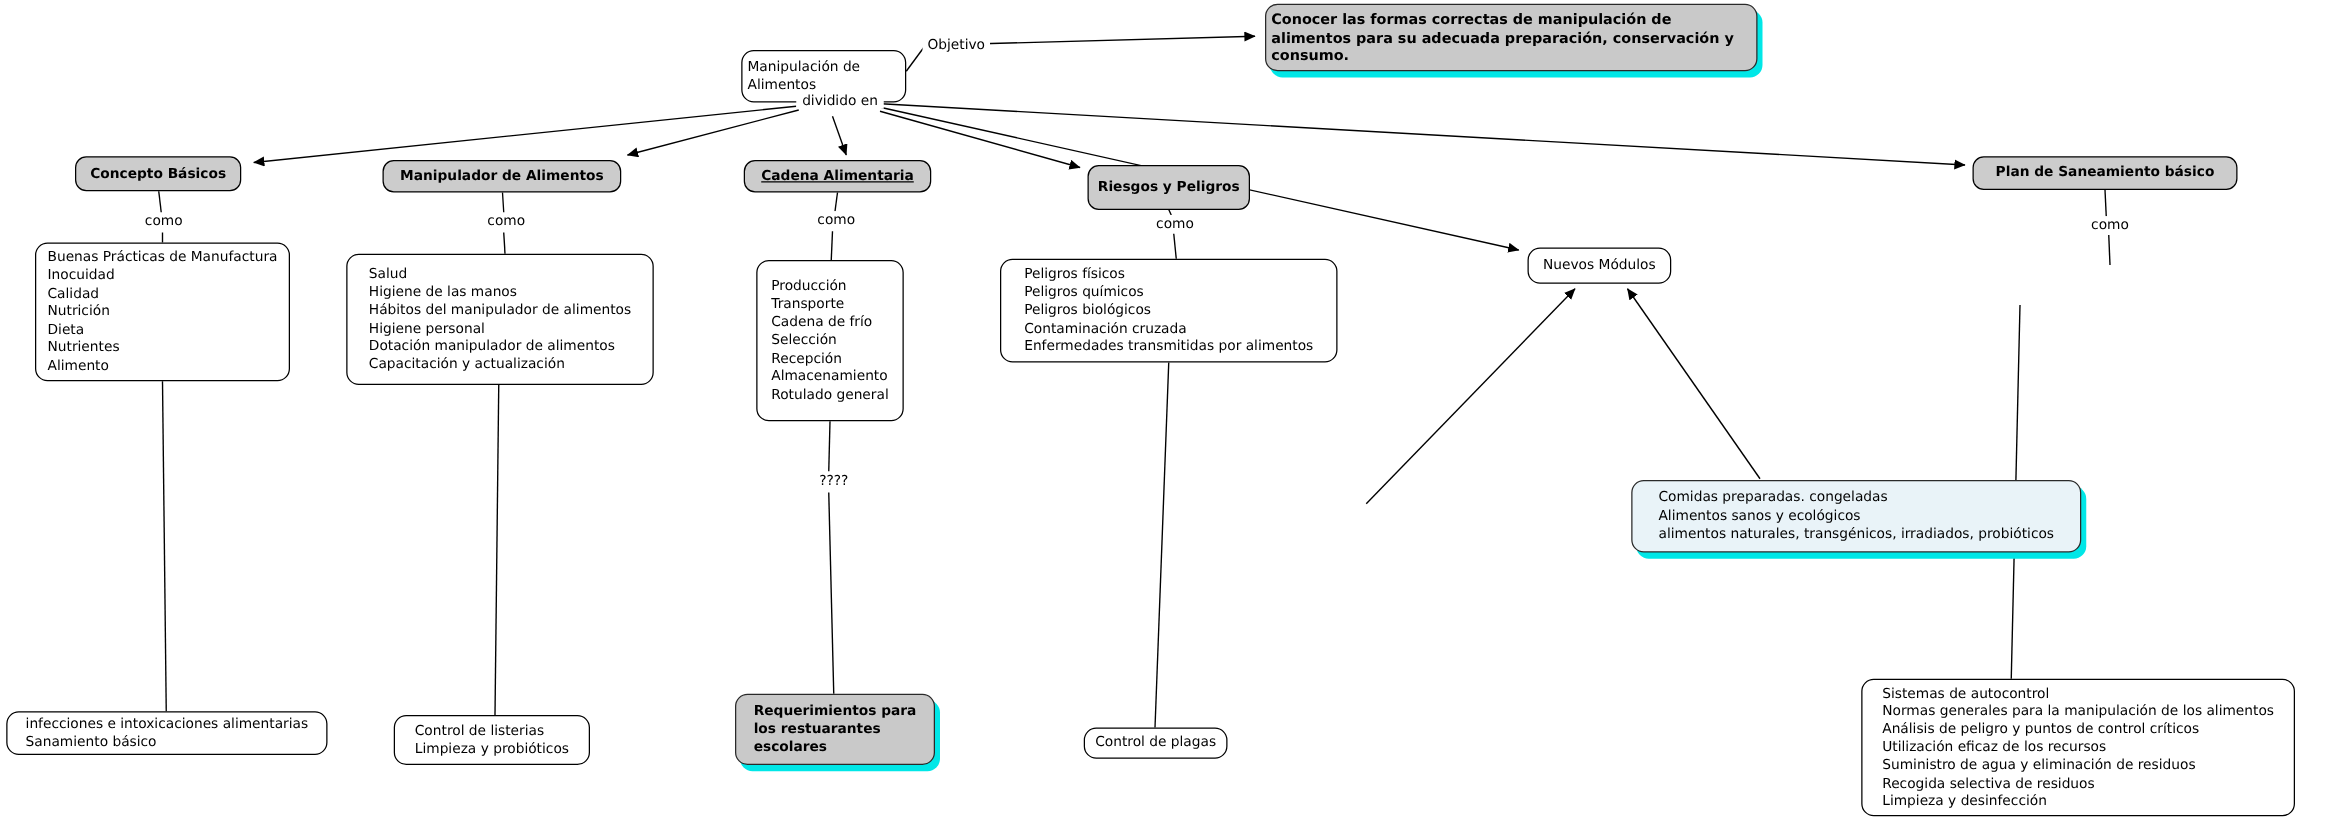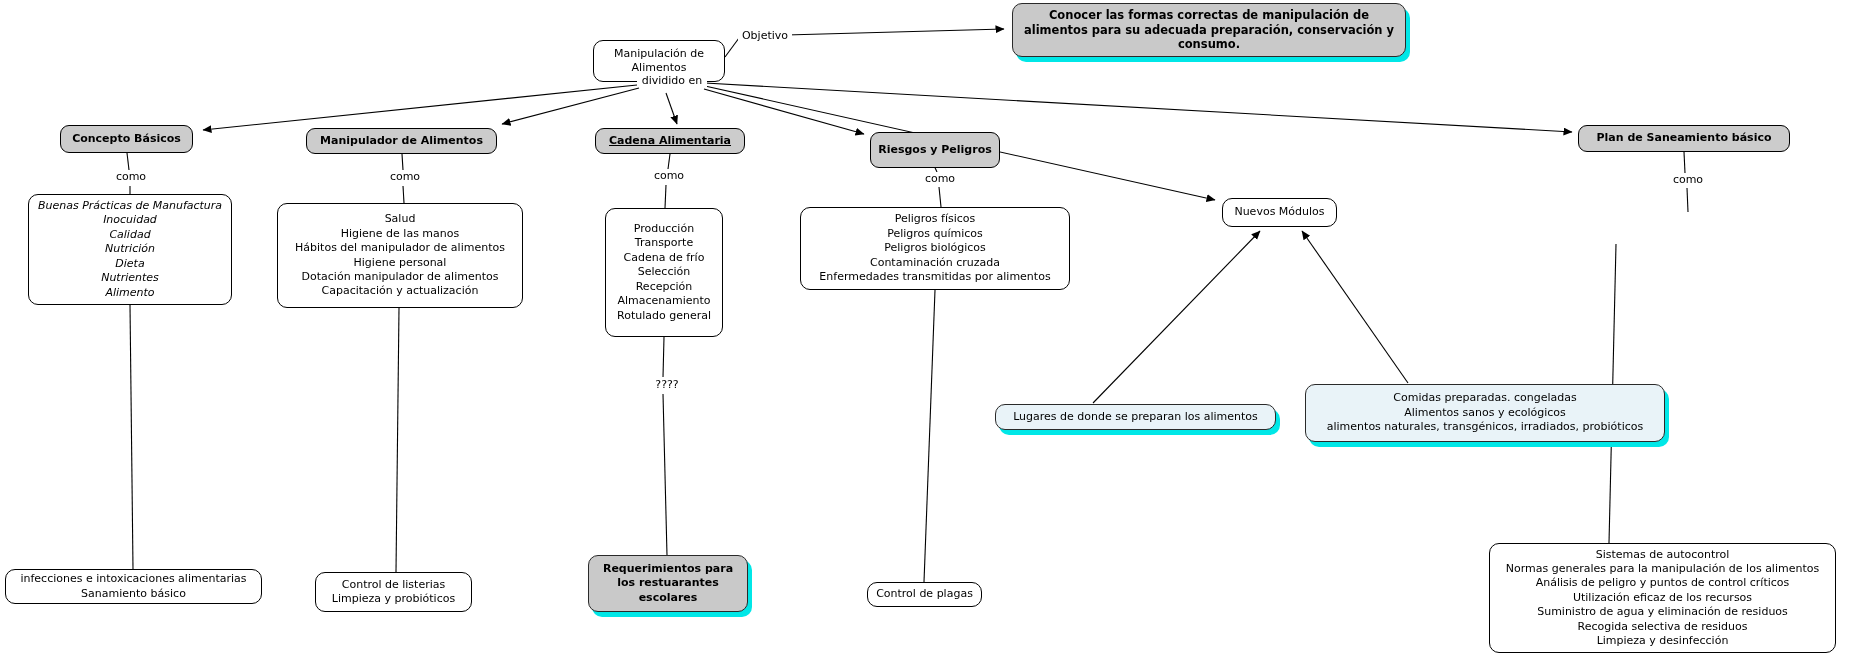--- a/index.html
+++ b/index.html
@@ -4,36 +4,36 @@
 <style>
   html,body{margin:0;padding:0;background:#fff;}
   .canvas{
     position:relative;width:1865px;height:663px;background:#ffffff;overflow:hidden;
     font-family:"DejaVu Sans","Liberation Sans",sans-serif;color:#000;
   }
   .wires{position:absolute;left:0;top:0;width:1865px;height:663px;pointer-events:none;}
   .wire{stroke:#000;stroke-width:1.1;fill:none;}
   .node{
     position:absolute;box-sizing:border-box;display:flex;align-items:center;justify-content:center;
-    text-align:center;border:1px solid #000;background:#fff;border-radius:10px;
+    border:1px solid #000;background:#fff;border-radius:10px;
     font-size:11px;line-height:14.4px;white-space:pre-line;padding:2px 4px;
   }
   .hdr{background:#cccccc;font-weight:bold;font-size:11px;border-radius:9px;}
   .hl{background:#c9c9c9;font-weight:bold;box-shadow:4px 5px 0 #00e7e7;border-color:#2a2a2a;}
   .blue{background:#e9f3f8;box-shadow:4px 5px 0 #00e7e7;border-color:#2a2a2a;}
   .lbl{position:absolute;font-size:11px;background:#fff;padding:0 2px;text-align:center;}
   
   #n-root{left:593px;top:40px;width:132px;height:42px;}
   #n-objective{left:1012px;top:3px;width:394px;height:54px;font-size:11.5px;}
   #b-conceptos{left:60px;top:125px;width:133px;height:28px;}
   #b-manipulador{left:306px;top:128px;width:191px;height:26px;}
   #b-cadena{left:595px;top:128px;width:150px;height:26px;text-decoration:underline;}
   #b-riesgos{left:870px;top:132px;width:130px;height:36px;}
   #b-plan{left:1578px;top:125px;width:212px;height:27px;}
-  #c-conceptos{left:28px;top:194px;width:204px;height:111px;font-style:italic;}
+  #c-conceptos{left:28px;top:194px;width:204px;height:111px;}
   #c-manipulador{left:277px;top:203px;width:246px;height:105px;}
   #c-cadena{left:605px;top:208px;width:118px;height:129px;}
   #c-riesgos{left:800px;top:207px;width:270px;height:83px;}
   #n-nuevos{left:1222px;top:198px;width:115px;height:29px;}
   #c-plan{left:1553px;top:212px;width:248px;height:32px;}
   #n-lugares{left:995px;top:404px;width:281px;height:26px;}
   #n-comidas{left:1305px;top:384px;width:360px;height:58px;}
   #l-cadena{left:588px;top:555px;width:160px;height:57px;}
   #l-conceptos{left:5px;top:569px;width:257px;height:35px;}
   #l-manipulador{left:315px;top:572px;width:157px;height:40px;}
@@ -123,21 +123,20 @@
 Recepción
 Almacenamiento
 Rotulado general</div>
   <div class="node" id="c-riesgos">Peligros físicos
 Peligros químicos
 Peligros biológicos
 Contaminación cruzada
 Enfermedades transmitidas por alimentos</div>
 
   <div class="node" id="n-nuevos">Nuevos Módulos</div>
-  <div class="node blue" id="n-lugares">Lugares de donde se preparan los alimentos</div>
   <div class="node blue" id="n-comidas">Comidas preparadas. congeladas
 Alimentos sanos y ecológicos
 alimentos naturales, transgénicos, irradiados, probióticos</div>
 
   <div class="node hl" id="l-cadena">Requerimientos para
 los restuarantes
 escolares</div>
   <div class="node" id="l-conceptos">infecciones e intoxicaciones alimentarias
 Sanamiento básico</div>
   <div class="node" id="l-manipulador">Control de listerias

